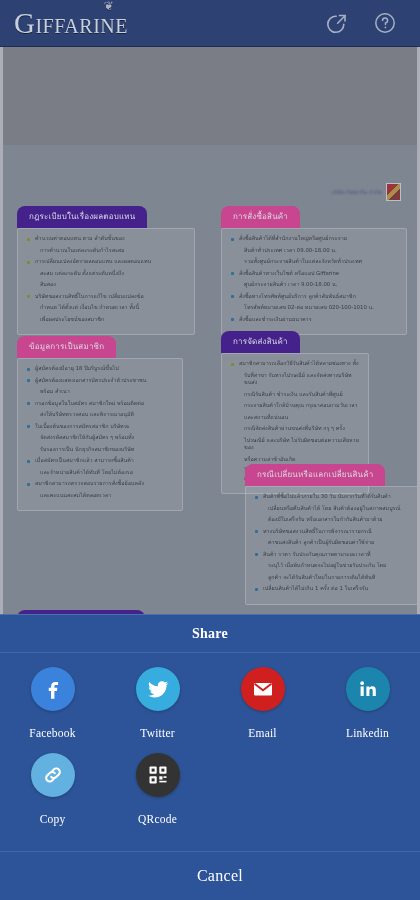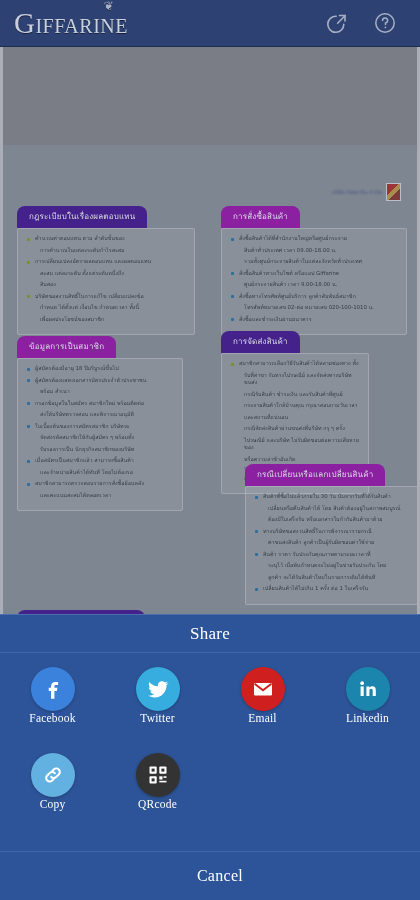--- a/index.html
+++ b/index.html
@@ -108,21 +108,21 @@
     padding:4px 12px 5px 12px;
     border-radius:8px 8px 0 0;
     font-size:8px;
     color:#ffffff;
     letter-spacing:.2px;
     white-space:nowrap;
     filter:blur(.7px);
     font-family:"DejaVu Sans", sans-serif;
   }
   .p-head.green{background:#4c1d95;}
-  .p-head.blue{background:#a21caf;}
+  .p-head.blue{background:#ec4899;}
   .p-body{
     background:rgba(255,255,255,.12);
     border:1px solid rgba(255,255,255,.30);
     border-radius:2px;
     padding:6px 8px 7px 8px;
     box-sizing:border-box;
   }
   .p-line{
     position:relative;
     margin:0 0 4px 0;
@@ -158,37 +158,37 @@
     width:420px;height:286px;
     background:#2d5498;
     border-top:1px solid #4a6fb0;
     box-sizing:border-box;
     display:flex;flex-direction:column;
   }
   .sheet-title{
     height:37px;
     display:flex;align-items:center;justify-content:center;
     color:#ffffff;
-    font-size:17px;
-    font-weight:normal;
+    font-size:14px;
+    font-weight:bold;
     font-family:"Liberation Serif", serif;
     border-bottom:1px solid #3d66ab;
     letter-spacing:.3px;
   }
   .grid{
     flex:1;
     padding:14px 0 0 0;
     display:grid;
     grid-template-columns:repeat(4,1fr);
     grid-auto-rows:86px;
     align-content:start;
   }
   .cell{
     display:flex;flex-direction:column;align-items:center;
-    gap:1px;
+    gap:16px;
     cursor:pointer;
     user-select:none;
   }
   .circ{
     width:44px;height:44px;border-radius:50%;
     display:flex;align-items:center;justify-content:center;
     box-shadow:0 1px 3px rgba(0,0,0,.25);
   }
   .circ svg{display:block;}
   .cap{

